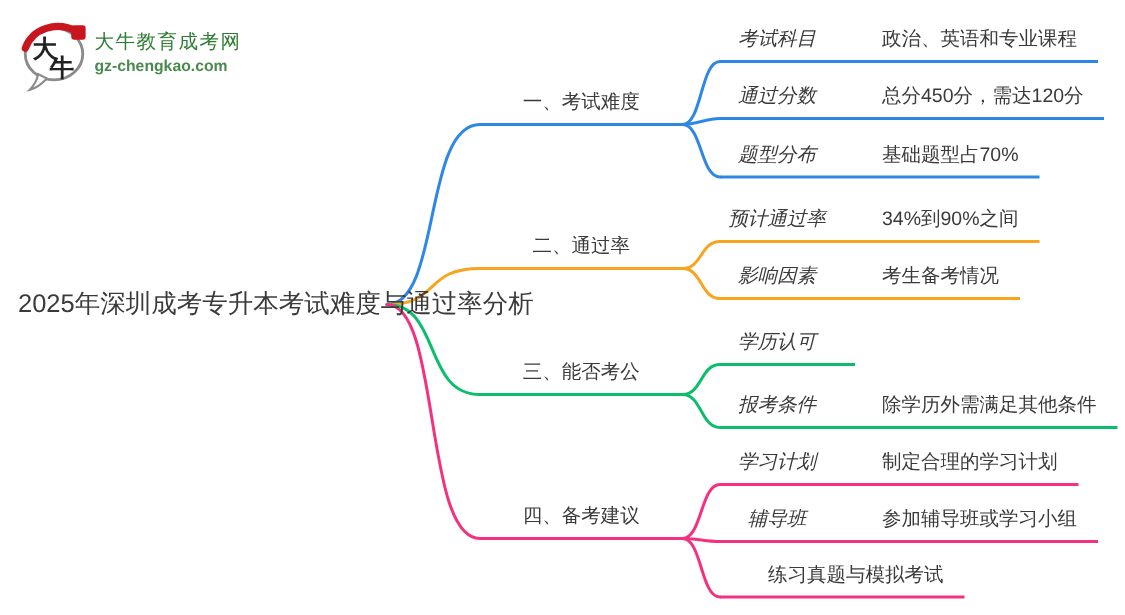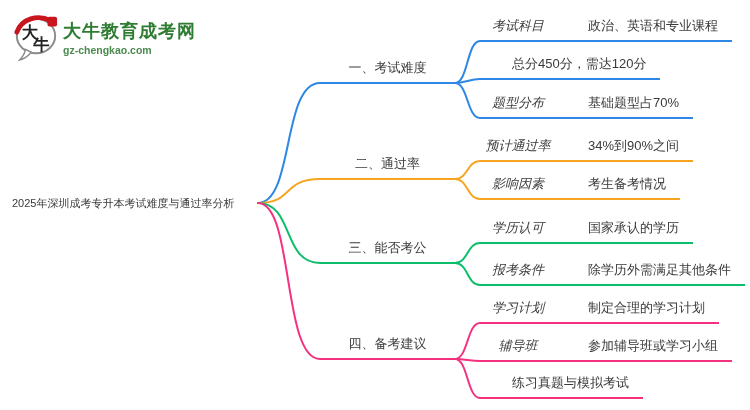--- a/index.html
+++ b/index.html
@@ -13,27 +13,27 @@
   .connectors path { fill:none; stroke-width:2; stroke-linecap:round; }
   .st-blue   { stroke:var(--blue); }
   .st-orange { stroke:var(--orange); }
   .st-green  { stroke:var(--green); }
   .st-pink   { stroke:var(--pink); }
 
   
   .logo { position:absolute; left:13px; top:11px; display:flex; align-items:flex-start; }
   .logo-bubble { width:46px; height:50px; }
   .logo-text { margin-left:4px; padding-top:8px; }
-  .logo-name { font-size:18px; font-weight:bold; color:var(--logo_green); letter-spacing:1px; white-space:nowrap; }
+  .logo-name { font-size:13px; font-weight:normal; color:var(--logo_green); letter-spacing:1px; white-space:nowrap; }
   .logo-url  { font-size:10.5px; font-weight:bold; color:var(--logo_url_green); margin-top:1px; white-space:nowrap; }
 
   
   .root-title {
     position:absolute; left:12px; top:194px; height:18px; line-height:18px;
-    font-size:11px; white-space:nowrap; color:var(--text);
+    font-size:17px; white-space:nowrap; color:var(--text);
   }
 
   
   .b-label {
     position:absolute; left:320px; width:135px; text-align:center;
     font-size:13px; line-height:18px; padding-bottom:5px;
     border-bottom:2px solid; white-space:nowrap;
   }
 
   
@@ -97,39 +97,39 @@
   <div class="b-label c-blue" style="top:59px">一、考试难度</div>
   <div class="b-label c-orange" style="top:155px">二、通过率</div>
   <div class="b-label c-pink" style="top:335px">四、备考建议</div>
   <div class="b-label c-green" style="top:239px">三、能否考公</div>
 
   <div class="row c-blue" style="top:17px">
     <span class="cell-label">考试科目</span>
     <span class="cell-value">政治、英语和专业课程</span>
   </div>
   <div class="row c-blue" style="top:55px">
+    <span class="cell-label">通过分数</span>
     <span class="cell-value">总分450分，需达120分</span>
   </div>
   <div class="row c-blue" style="top:94px">
     <span class="cell-label">题型分布</span>
     <span class="cell-value">基础题型占70%</span>
   </div>
 
   <div class="row c-orange" style="top:137px">
     <span class="cell-label">预计通过率</span>
     <span class="cell-value">34%到90%之间</span>
   </div>
   <div class="row c-orange" style="top:175px">
     <span class="cell-label">影响因素</span>
     <span class="cell-value">考生备考情况</span>
   </div>
 
   <div class="row c-green" style="top:219px">
     <span class="cell-label">学历认可</span>
-    <span class="cell-value">国家承认的学历</span>
   </div>
   <div class="row c-green" style="top:261px">
     <span class="cell-label">报考条件</span>
     <span class="cell-value">除学历外需满足其他条件</span>
   </div>
 
   <div class="row c-pink" style="top:299px">
     <span class="cell-label">学习计划</span>
     <span class="cell-value">制定合理的学习计划</span>
   </div>

